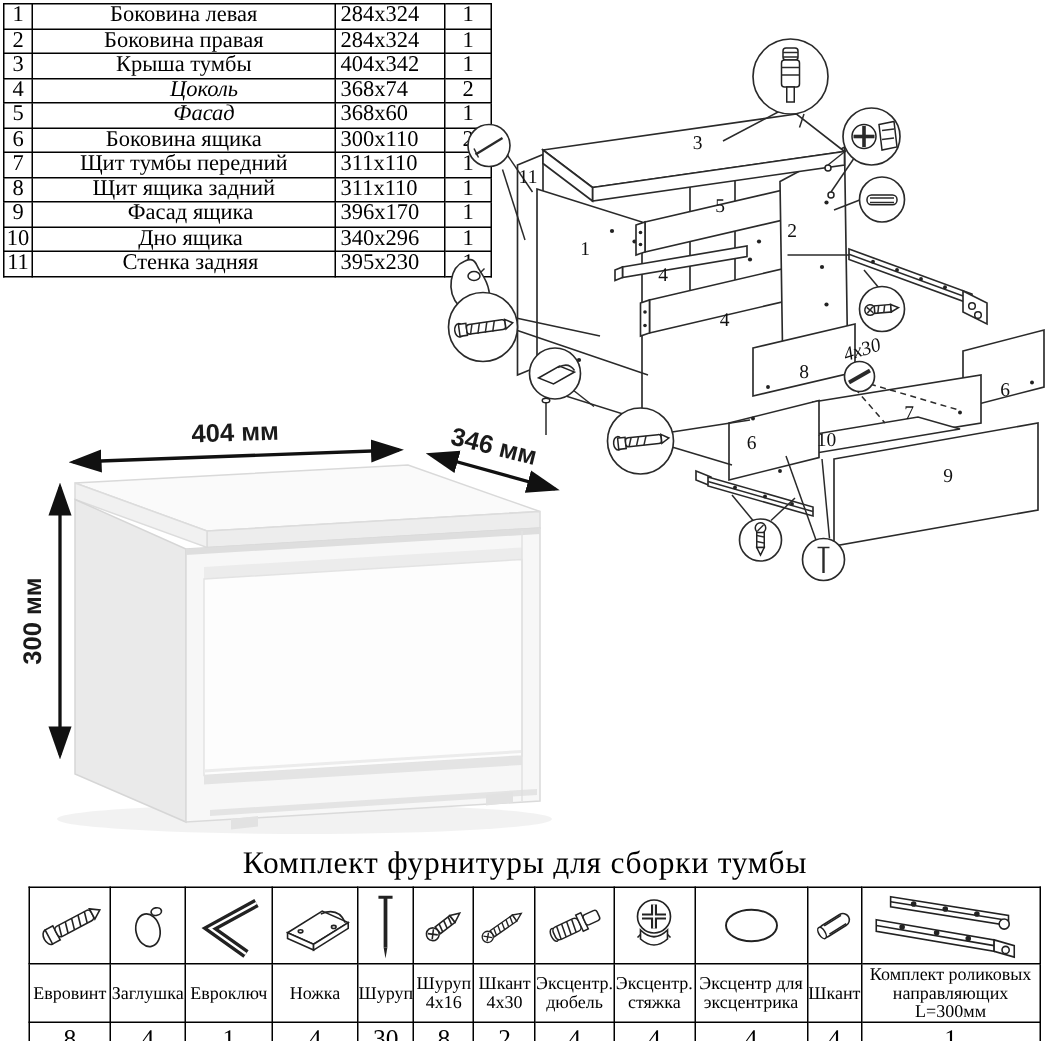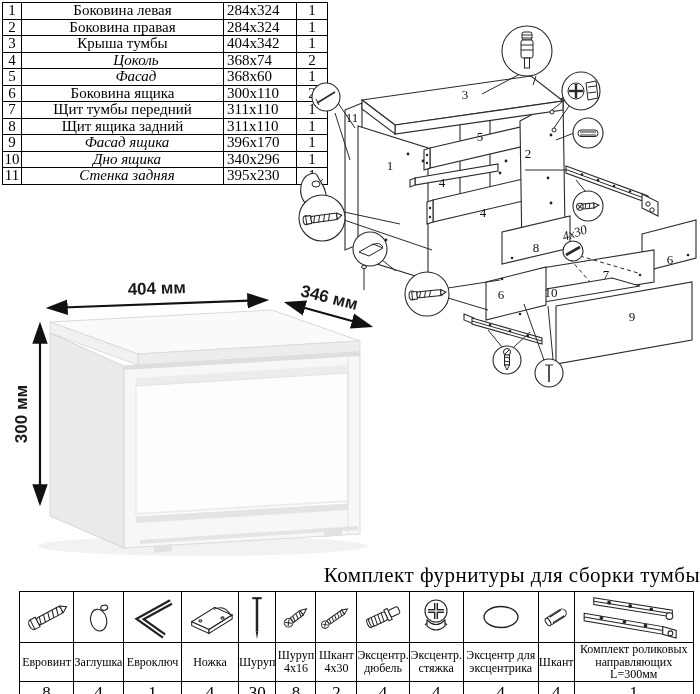--- a/index.html
+++ b/index.html
@@ -5,27 +5,27 @@
   html,body{margin:0;padding:0;background:#fff;}
   .page{position:relative;width:700px;height:694px;background:#fff;overflow:hidden;
         font-family:"Liberation Serif",serif;color:#000;}
 
   
   .parts-table{position:absolute;left:2px;top:2px;border-collapse:collapse;}
   .parts-table td{border:1.6px solid #000;font-size:15px;line-height:15.5px;
                   padding:0 3px;height:15px;white-space:nowrap;}
   .parts-table td.c-num{width:16px;text-align:center;padding:0 1px;}
   .parts-table td.c-name{width:168px;text-align:center;}
-  .parts-table td.c-name.ind1{padding-left:12px;font-style:italic;}
+  .parts-table td.c-name.ind1{padding-left:12px;}
   .parts-table td.c-name.ind2{padding-left:30px;font-style:italic;}
   .parts-table td.c-size{width:66px;text-align:left;}
   .parts-table td.c-qty{width:24px;text-align:center;}
 
   
-  .hw-title{position:absolute;left:0;top:563px;width:700px;text-align:right;
+  .hw-title{position:absolute;left:0;top:563px;width:700px;text-align:center;
             font-size:21px;letter-spacing:.5px;}
   .hw-table{position:absolute;left:19px;top:591px;border-collapse:collapse;table-layout:fixed;}
   .hw-table td{border:1.6px solid #000;text-align:center;vertical-align:middle;padding:0;}
   .hw-icon-cell{height:50px;}
   .hw-icon-cell svg{display:block;margin:1px auto;}
   .hw-name-cell{height:27px;font-size:12px;line-height:1.05;padding:1px 0;}
   .hw-qty-cell{height:22px;font-size:17px;}
 
   
   .exploded{position:absolute;left:290px;top:18px;}

